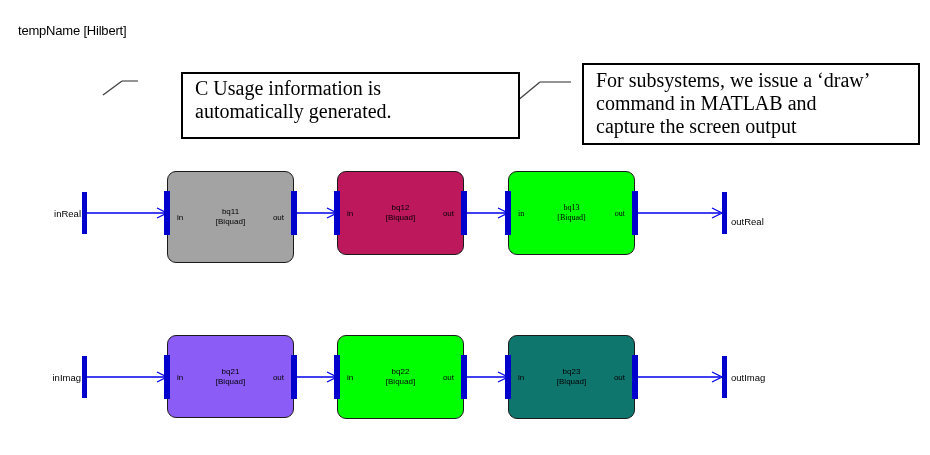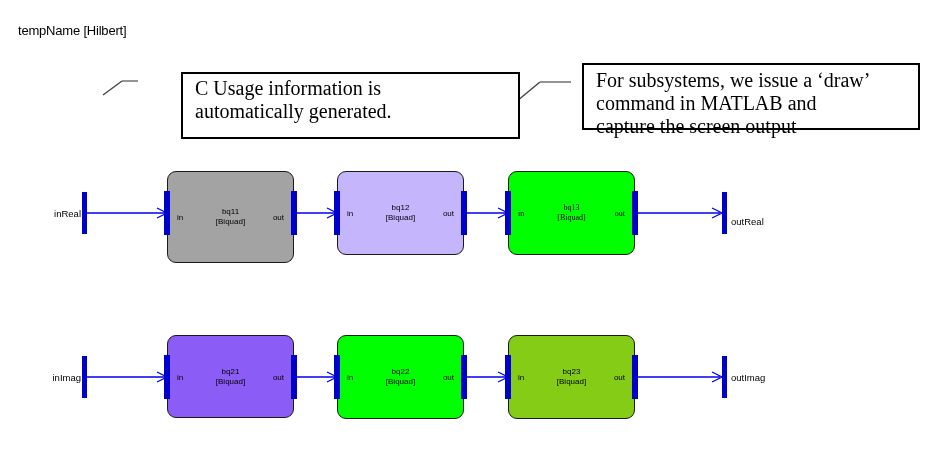--- a/index.html
+++ b/index.html
@@ -10,21 +10,21 @@
   .title{
     position:absolute;left:18px;top:23px;font-size:13px;color:#000;
     letter-spacing:-0.2px;
   }
   .callout{
     position:absolute;background:#fff;border:2px solid #000;
     font-family:"Liberation Serif",serif;font-size:20px;line-height:23px;
     color:#000;padding:3px 6px 0 12px;box-sizing:border-box;
   }
   #callout-1{left:148px;top:72px;width:339px;height:67px;margin-left:33px;}
-  #callout-2{left:582px;top:63px;width:338px;height:67px;padding-top:4px;}
+  #callout-2{left:582px;top:63px;width:338px;height:82px;padding-top:4px;}
   .leader{position:absolute;}
   #diagram-layer,#wire-layer{position:absolute;left:0;top:0;width:930px;height:455px;}
   #wire-layer{pointer-events:none;}
   .block{
     position:absolute;border:1px solid #1a1a1a;border-radius:9px;
     box-sizing:border-box;
   }
   .block-label{
     position:absolute;left:0;right:0;top:50%;transform:translateY(-50%);
     text-align:center;font-size:8px;line-height:10px;color:#000;
@@ -91,21 +91,21 @@
     <div class="block" style="left: 167px; top: 171px; width: 127px; height: 92px; background: #a3a3a3;">
       <div class="block-label">
         <div>bq11</div>
         <div>[Biquad]</div>
       </div>
       <div class="port-label in">in</div>
       <div class="port-label out">out</div>
     </div>
     <div class="port-bar" style="left: 164px; top: 191px; width: 6px; height: 44px; background: rgb(0, 0, 204);"></div>
     <div class="port-bar" style="left: 291px; top: 191px; width: 6px; height: 44px; background: rgb(0, 0, 204);"></div>
-    <div class="block" style="left: 337px; top: 171px; width: 127px; height: 84px; background: #c4b5fd;">
+    <div class="block" style="left: 337px; top: 171px; width: 127px; height: 84px; background: #be185d;">
       <div class="block-label">
         <div>bq12</div>
         <div>[Biquad]</div>
       </div>
       <div class="port-label in">in</div>
       <div class="port-label out">out</div>
     </div>
     <div class="port-bar" style="left: 334px; top: 191px; width: 6px; height: 44px; background: rgb(0, 0, 204);"></div>
     <div class="port-bar" style="left: 461px; top: 191px; width: 6px; height: 44px; background: rgb(0, 0, 204);"></div>
     <div class="block" style="left: 508px; top: 171px; width: 127px; height: 84px; background: rgb(0, 255, 0); font-family: Liberation Serif, serif;">
@@ -135,21 +135,21 @@
     <div class="block" style="left: 337px; top: 335px; width: 127px; height: 84px; background: rgb(0, 255, 0);">
       <div class="block-label">
         <div>bq22</div>
         <div>[Biquad]</div>
       </div>
       <div class="port-label in">in</div>
       <div class="port-label out">out</div>
     </div>
     <div class="port-bar" style="left: 334px; top: 355px; width: 6px; height: 44px; background: rgb(0, 0, 204);"></div>
     <div class="port-bar" style="left: 461px; top: 355px; width: 6px; height: 44px; background: rgb(0, 0, 204);"></div>
-    <div class="block" style="left: 508px; top: 335px; width: 127px; height: 84px; background: #84cc16;">
+    <div class="block" style="left: 508px; top: 335px; width: 127px; height: 84px; background: #0f766e;">
       <div class="block-label">
         <div>bq23</div>
         <div>[Biquad]</div>
       </div>
       <div class="port-label in">in</div>
       <div class="port-label out">out</div>
     </div>
     <div class="port-bar" style="left: 505px; top: 355px; width: 6px; height: 44px; background: rgb(0, 0, 204);"></div>
     <div class="port-bar" style="left: 632px; top: 355px; width: 6px; height: 44px; background: rgb(0, 0, 204);"></div>
     <div class="io-bar" style="left: 722px; top: 356px; width: 5px; height: 42px; background: rgb(0, 0, 204);"></div>

